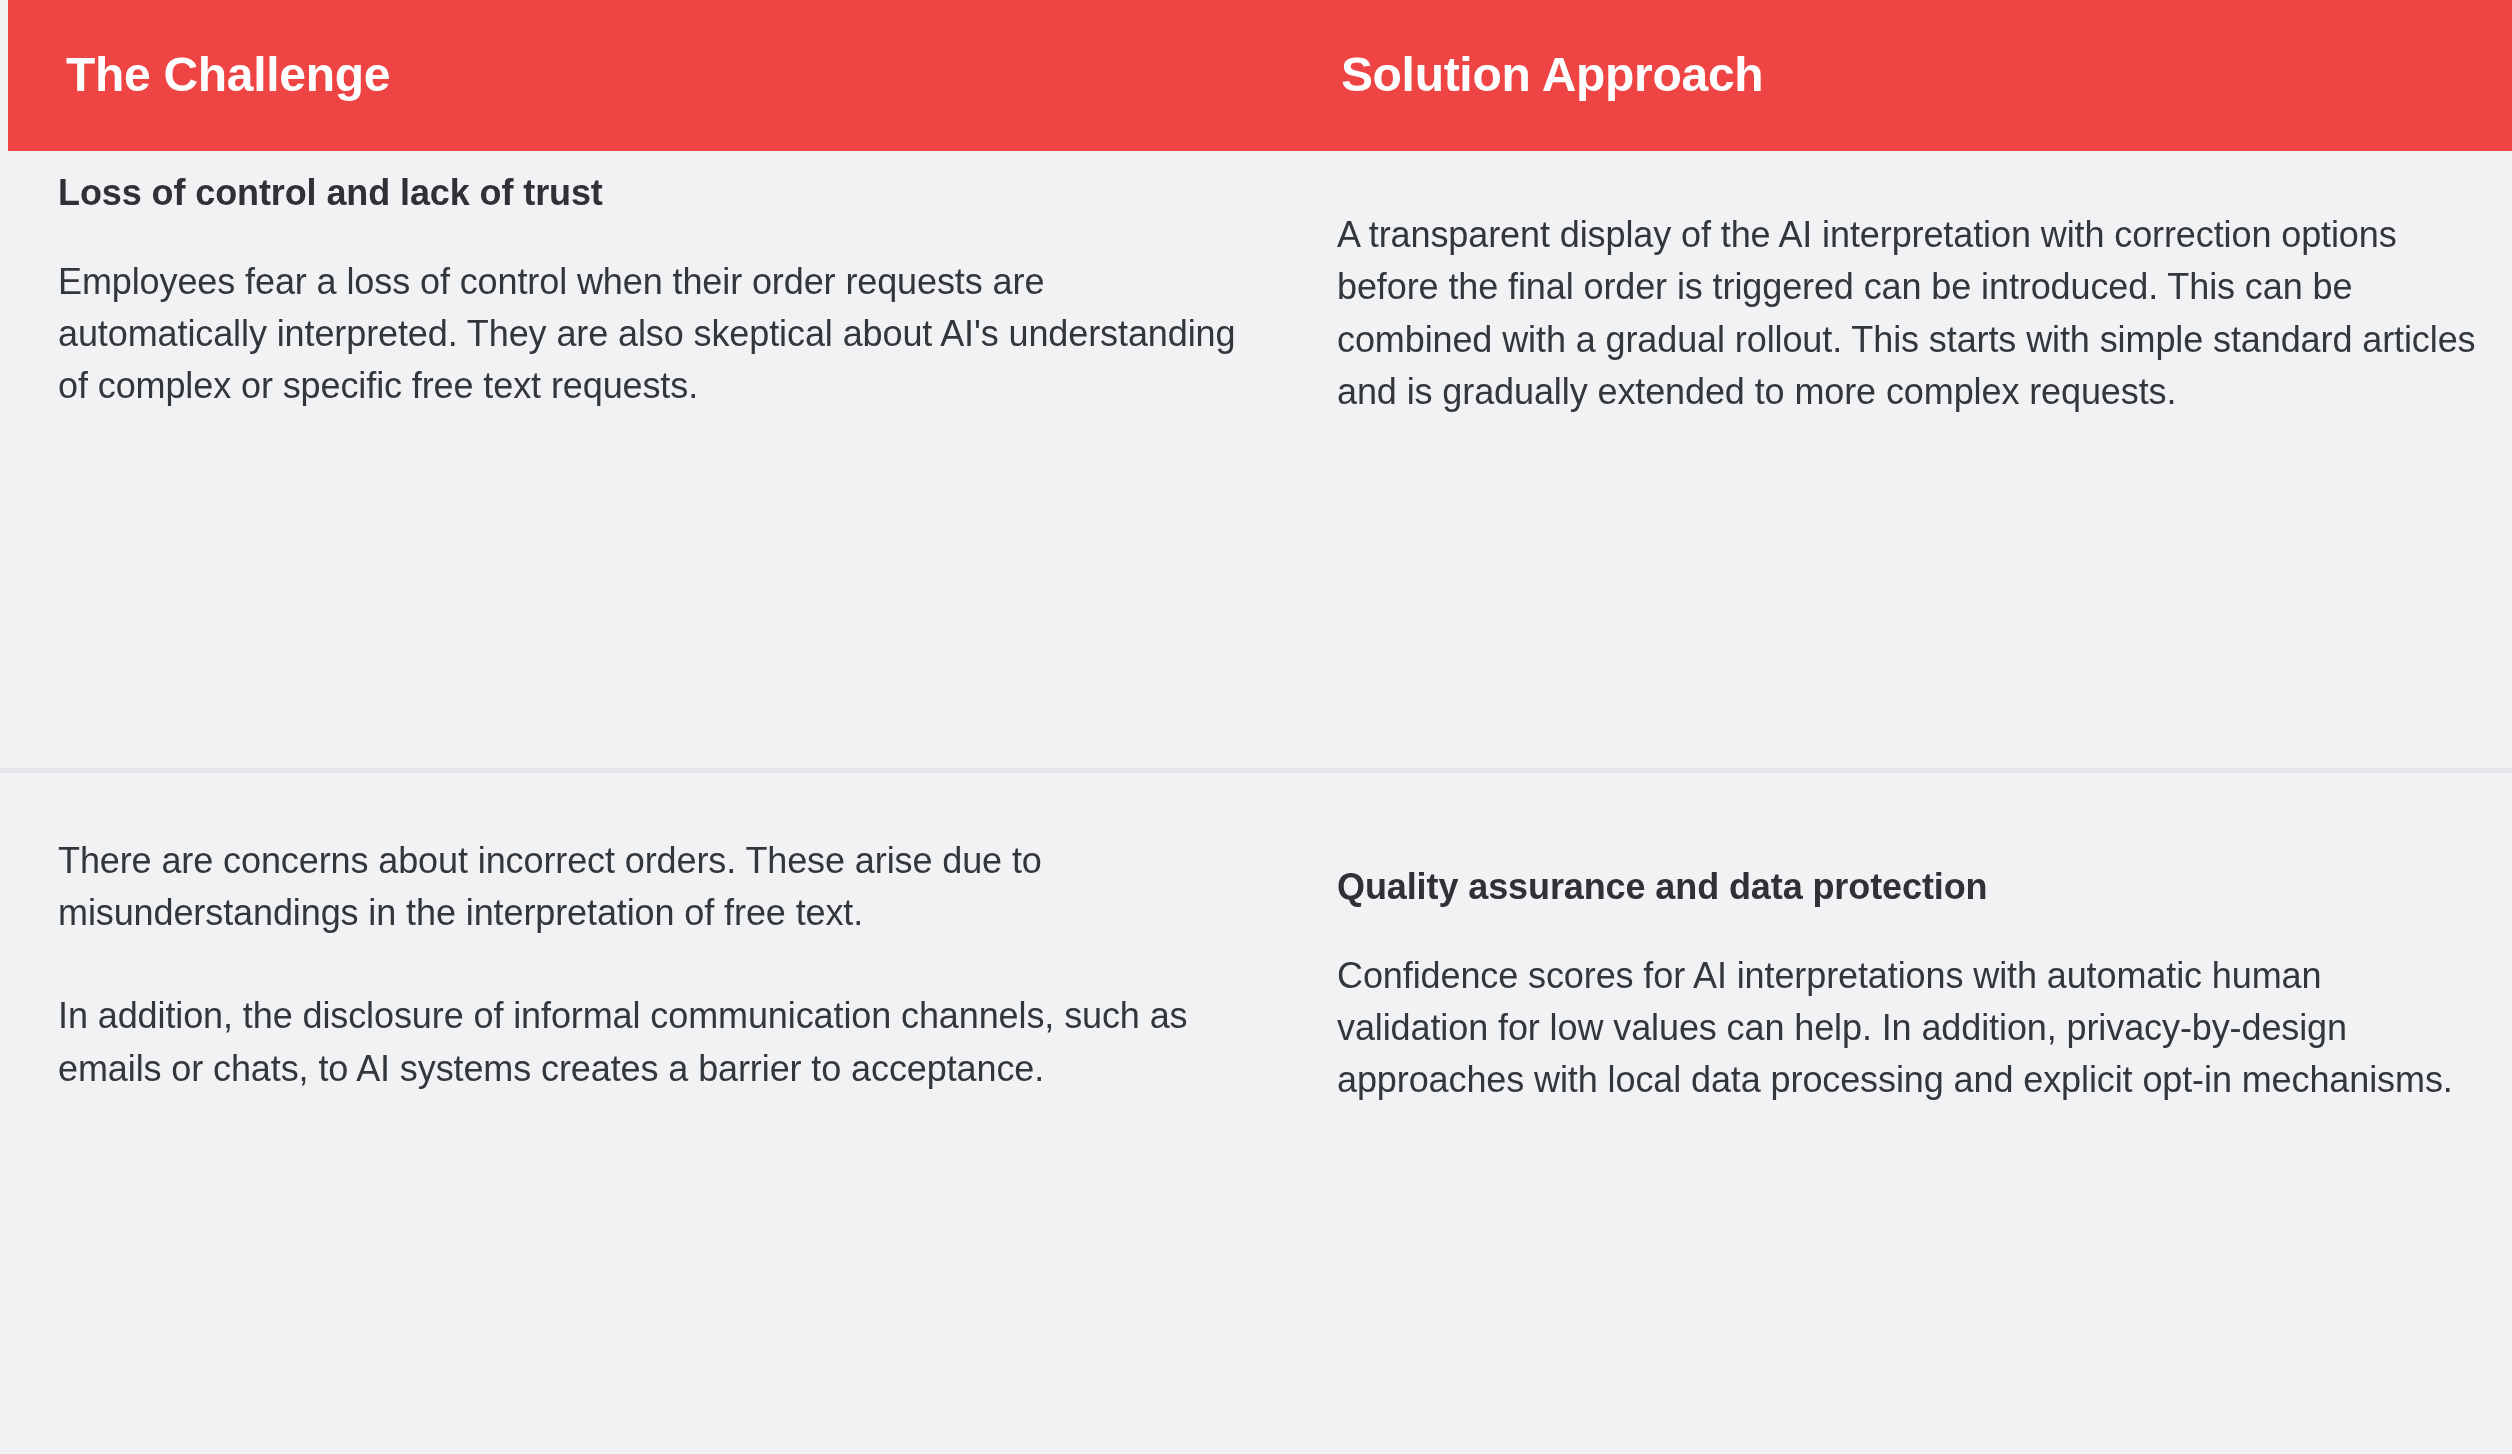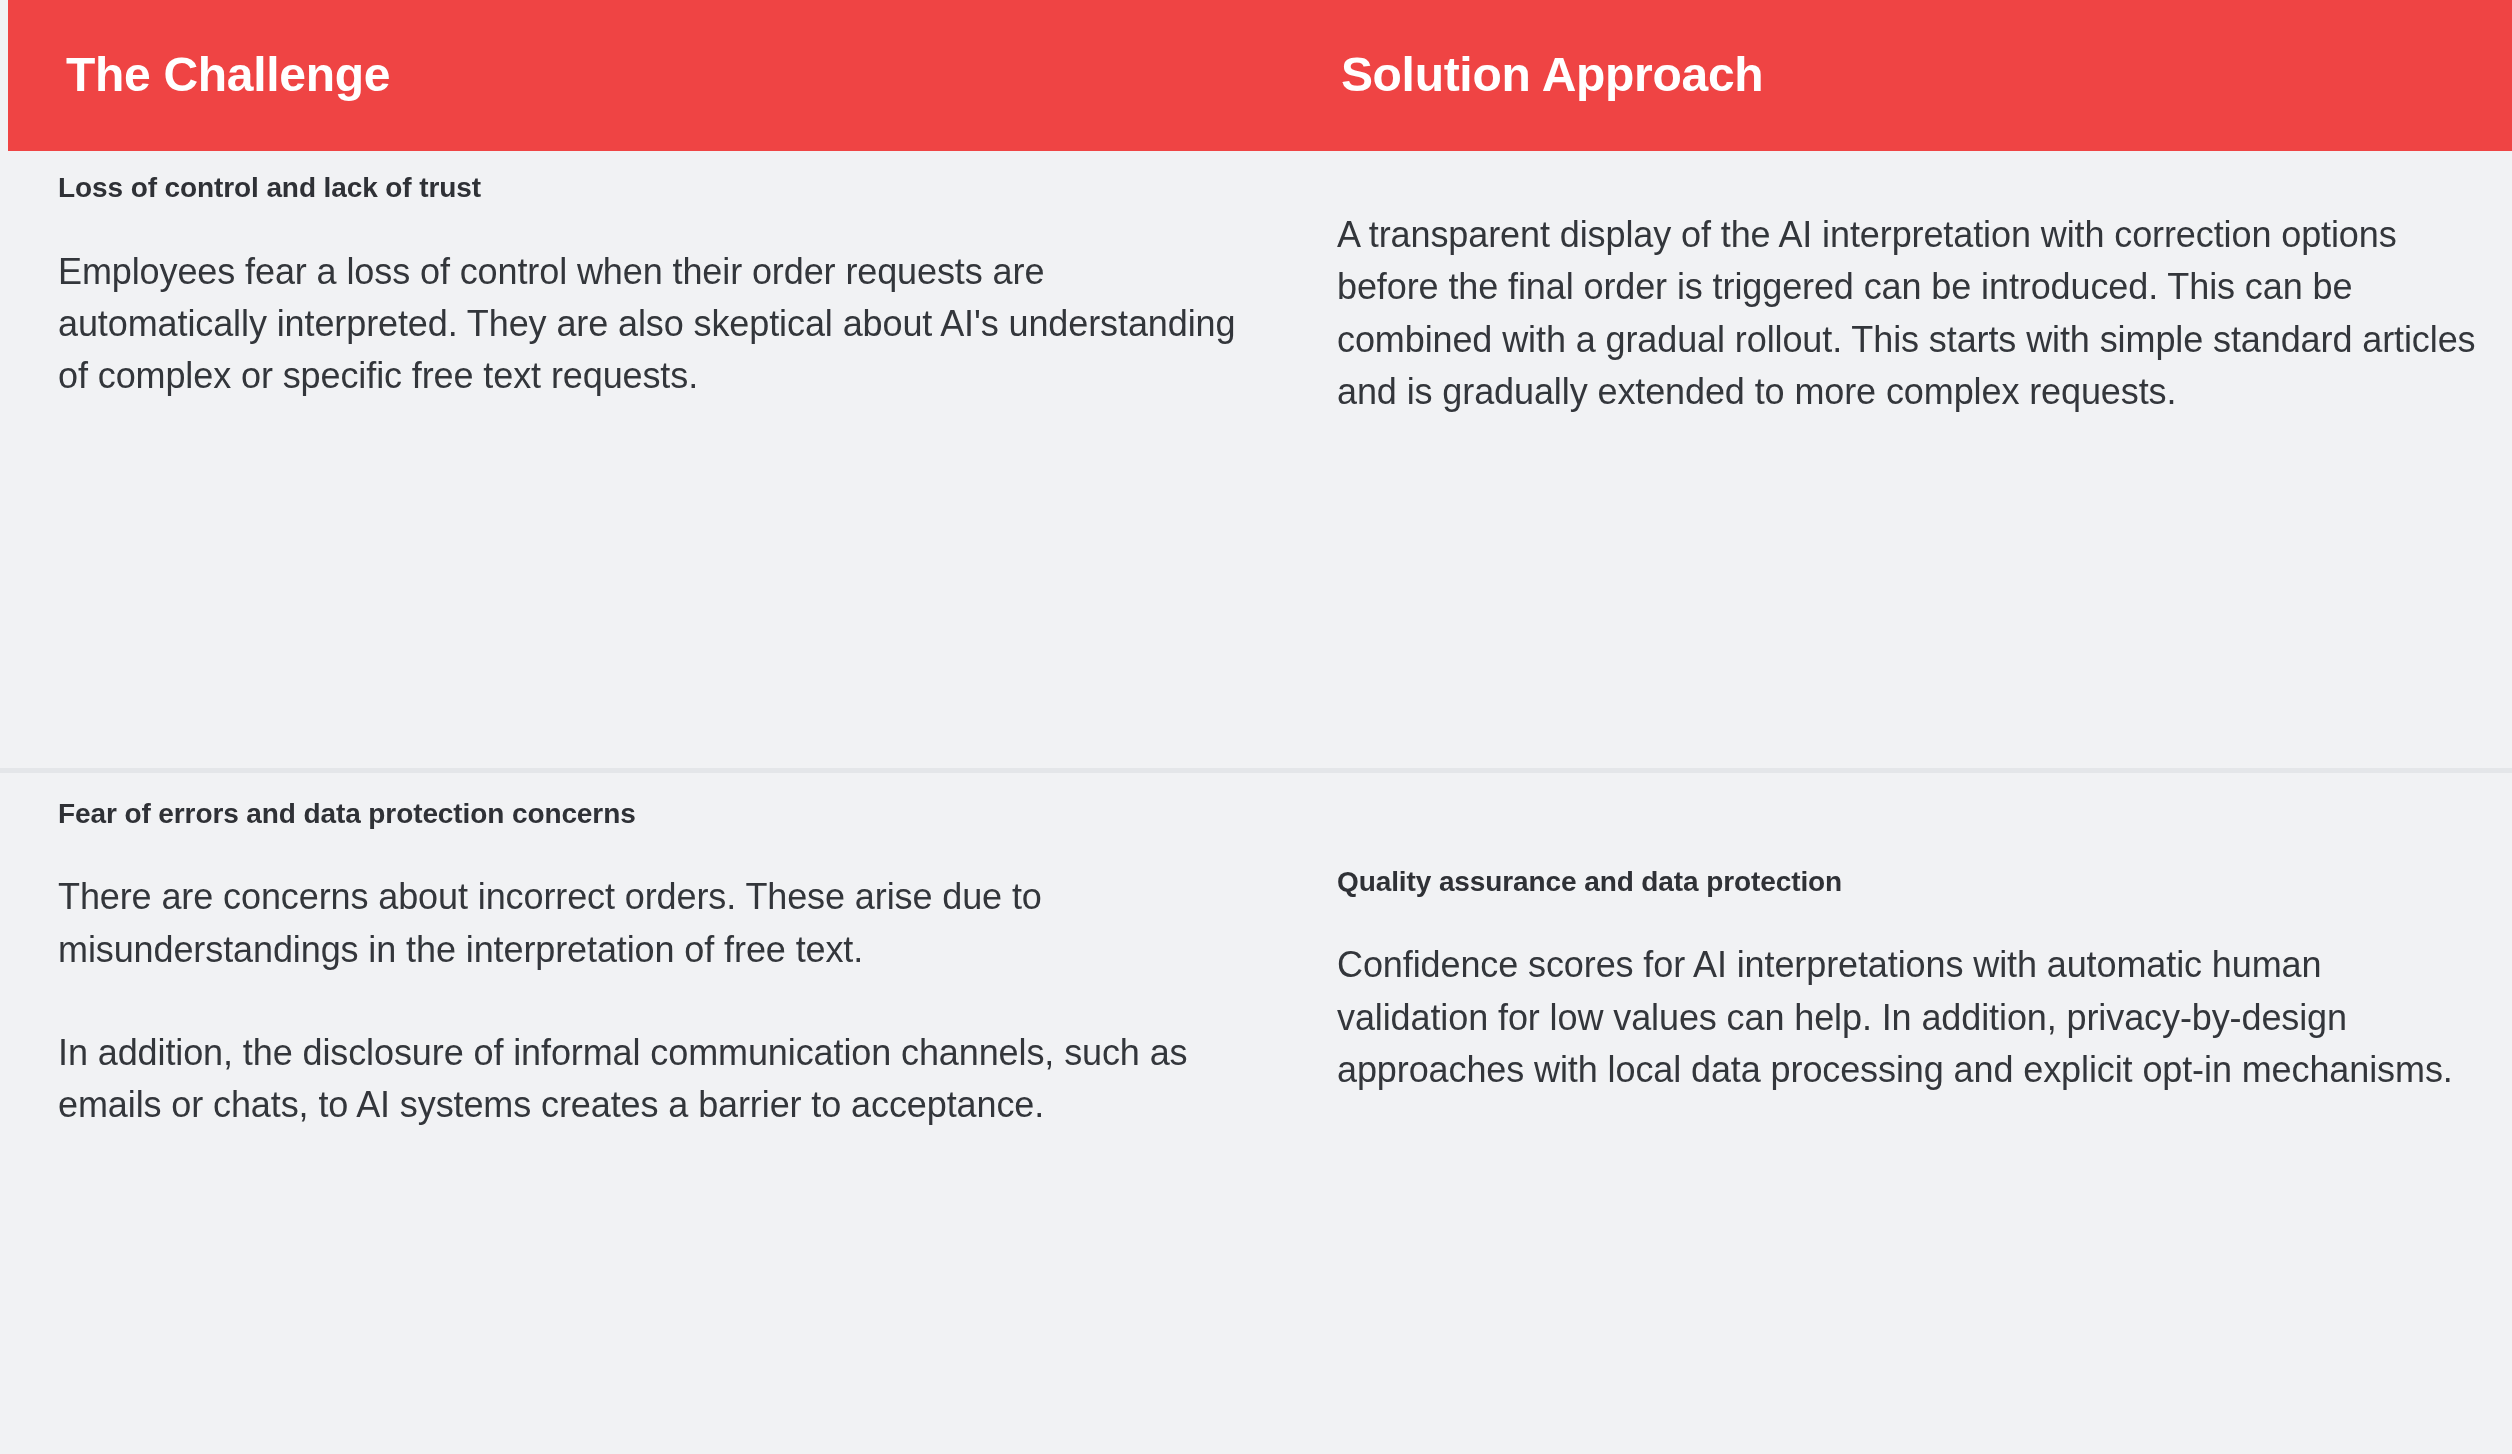--- a/index.html
+++ b/index.html
@@ -92,21 +92,21 @@
     padding-right: 35px;
   }
 
   
   .cell.r1c1 { padding-top: 19.3px; }
   .cell.r1c2 { padding-top: 19.3px; }
   .cell.r2c1 { padding-top: 23px; }
   .cell.r2c2 { padding-top: 91px; }
 
   .cell-heading {
-    font-size: 28px;
+    font-size: 36px;
     font-weight: 700;
     color: #2f3136;
     line-height: 1.3;
     margin: 0;
     letter-spacing: -0.1px;
   }
 
   .cell-para {
     font-size: 36px;
     font-weight: 400;
@@ -143,21 +143,20 @@
         <h3 class="cell-heading">Loss of control and lack of trust</h3>
         <p class="cell-para first-para">Employees fear a loss of control when their order requests are automatically interpreted. They are also skeptical about AI's understanding of complex or specific free text requests.</p>
       </div>
       <div class="cell col-right r1c2">
         <p class="cell-para first-para">A transparent display of the AI interpretation with correction options before the final order is triggered can be introduced. This can be combined with a gradual rollout. This starts with simple standard articles and is gradually extended to more complex requests.</p>
       </div>
     </div>
 
     <div class="table-row row-2">
       <div class="cell col-left r2c1">
-        <h3 class="cell-heading">Fear of errors and data protection concerns</h3>
         <p class="cell-para first-para">There are concerns about incorrect orders. These arise due to misunderstandings in the interpretation of free text.</p>
         <p class="cell-para">In addition, the disclosure of informal communication channels, such as emails or chats, to AI systems creates a barrier to acceptance.</p>
       </div>
       <div class="cell col-right r2c2">
         <h3 class="cell-heading">Quality assurance and data protection</h3>
         <p class="cell-para first-para">Confidence scores for AI interpretations with automatic human validation for low values can help. In addition, privacy-by-design approaches with local data processing and explicit opt-in mechanisms.</p>
       </div>
     </div>
 
   </div>

